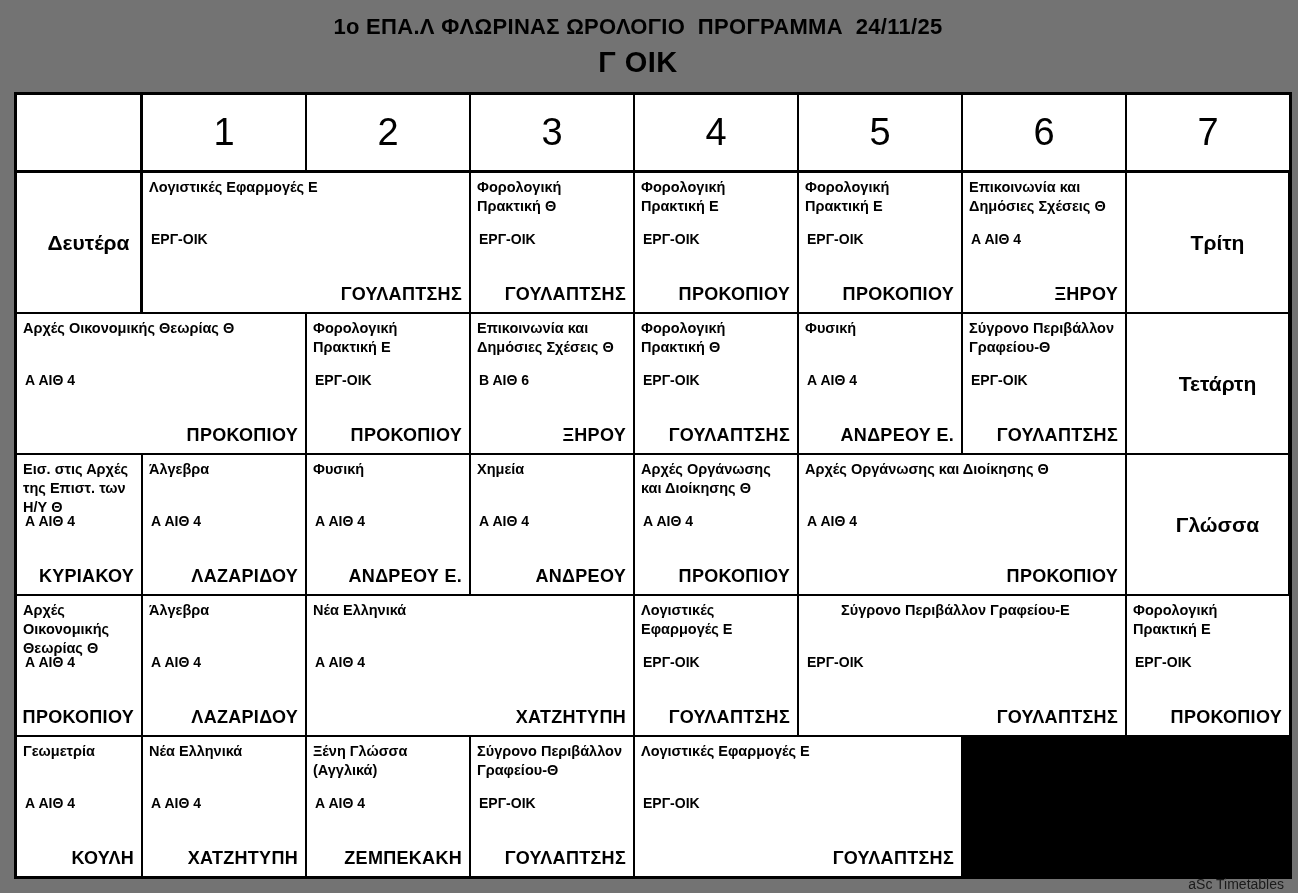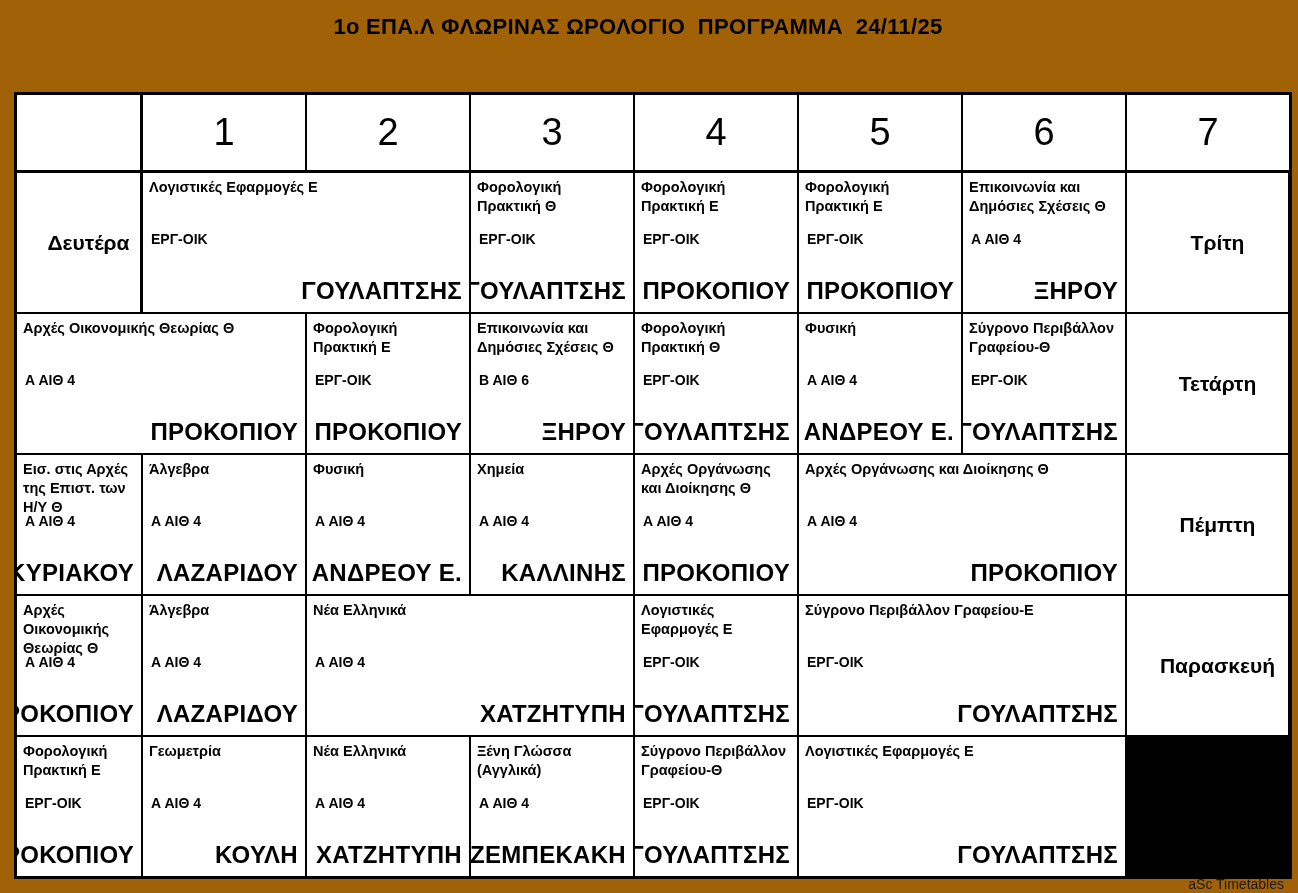--- a/index.html
+++ b/index.html
@@ -5,21 +5,21 @@
   html, body {
     margin: 0; padding: 0;
     background: #ffffff;
     font-family: "Liberation Sans", "DejaVu Sans", sans-serif;
     color: #000000;
   }
   .page {
     position: relative;
     width: 1298px;
     height: 893px;
-    background: #a16207;
+    background: #737373;
     overflow: hidden;
   }
   .page-title {
     position: absolute;
     top: 14px; left: 14px;
     width: 1248px;
     text-align: center;
     font-size: 22px;
     font-weight: bold;
     letter-spacing: 0.3px;
@@ -80,40 +80,41 @@
     position: absolute;
     left: 8px; top: 58px;
     font-size: 14px;
     font-weight: bold;
     white-space: nowrap;
     text-align: right;
   }
   .teacher {
     position: absolute;
     right: 7px; bottom: 7px;
-    font-size: 24px;
+    font-size: 18px;
     font-weight: bold;
     letter-spacing: 0.3px;
     white-space: nowrap;
   }
   .watermark {
     position: absolute;
     top: 876px;
     left: 6px;
     width: 1278px;
     text-align: right;
     font-size: 14px;
     color: #1a1a1a;
   }
 </style>
 </head>
 <body>
 
 <div class="page">
   <div class="page-title">1ο ΕΠΑ.Λ ΦΛΩΡΙΝΑΣ ΩΡΟΛΟΓΙΟ  ΠΡΟΓΡΑΜΜΑ  24/11/25</div>
+  <div class="class-title">Γ ΟΙΚ</div>
   <div class="grid" id="grid">
       <div class="cell corner-cell"></div>
       <div class="period-cell">1</div>
       <div class="period-cell">2</div>
       <div class="period-cell">3</div>
       <div class="period-cell">4</div>
       <div class="period-cell">5</div>
       <div class="period-cell">6</div>
       <div class="period-cell">7</div>
       <div class="day-cell">Δευτέρα</div>
@@ -185,59 +186,58 @@
         <div class="teacher">ΛΑΖΑΡΙΔΟΥ</div>
       </div>
       <div class="lesson-cell">
         <div class="subject">Φυσική</div>
         <div class="room">Α ΑΙΘ 4</div>
         <div class="teacher">ΑΝΔΡΕΟΥ Ε.</div>
       </div>
       <div class="lesson-cell">
         <div class="subject">Χημεία</div>
         <div class="room">Α ΑΙΘ 4</div>
-        <div class="teacher">ΚΑΛΛΙΝΗΣ</div>
+        <div class="teacher">ΑΝΔΡΕΟΥ</div>
       </div>
       <div class="lesson-cell">
         <div class="subject">Αρχές Οργάνωσης και Διοίκησης Θ</div>
         <div class="room">Α ΑΙΘ 4</div>
         <div class="teacher">ΠΡΟΚΟΠΙΟΥ</div>
       </div>
       <div class="lesson-cell" style="grid-column: span 2;">
         <div class="subject">Αρχές Οργάνωσης και Διοίκησης Θ</div>
         <div class="room">Α ΑΙΘ 4</div>
         <div class="teacher">ΠΡΟΚΟΠΙΟΥ</div>
       </div>
-      <div class="day-cell">Πέμπτη</div>
+      <div class="day-cell">Γλώσσα</div>
       <div class="lesson-cell">
         <div class="subject">Αρχές Οικονομικής Θεωρίας Θ</div>
         <div class="room">Α ΑΙΘ 4</div>
         <div class="teacher">ΠΡΟΚΟΠΙΟΥ</div>
       </div>
       <div class="lesson-cell">
         <div class="subject">Άλγεβρα</div>
         <div class="room">Α ΑΙΘ 4</div>
         <div class="teacher">ΛΑΖΑΡΙΔΟΥ</div>
       </div>
       <div class="lesson-cell" style="grid-column: span 2;">
         <div class="subject">Νέα Ελληνικά</div>
         <div class="room">Α ΑΙΘ 4</div>
         <div class="teacher">ΧΑΤΖΗΤΥΠΗ</div>
       </div>
       <div class="lesson-cell">
         <div class="subject">Λογιστικές Εφαρμογές Ε</div>
         <div class="room">ΕΡΓ-ΟΙΚ</div>
         <div class="teacher">ΓΟΥΛΑΠΤΣΗΣ</div>
       </div>
-      <div class="lesson-cell" style="grid-column: span 2;">
+      <div class="lesson-cell" style="grid-column: span 2; padding-left: 36px;">
         <div class="subject">Σύγρονο Περιβάλλον Γραφείου-Ε</div>
         <div class="room">ΕΡΓ-ΟΙΚ</div>
         <div class="teacher">ΓΟΥΛΑΠΤΣΗΣ</div>
       </div>
-      <div class="day-cell">Παρασκευή</div>
       <div class="lesson-cell">
         <div class="subject">Φορολογική Πρακτική Ε</div>
         <div class="room">ΕΡΓ-ΟΙΚ</div>
         <div class="teacher">ΠΡΟΚΟΠΙΟΥ</div>
       </div>
       <div class="lesson-cell">
         <div class="subject">Γεωμετρία</div>
         <div class="room">Α ΑΙΘ 4</div>
         <div class="teacher">ΚΟΥΛΗ</div>
       </div>

